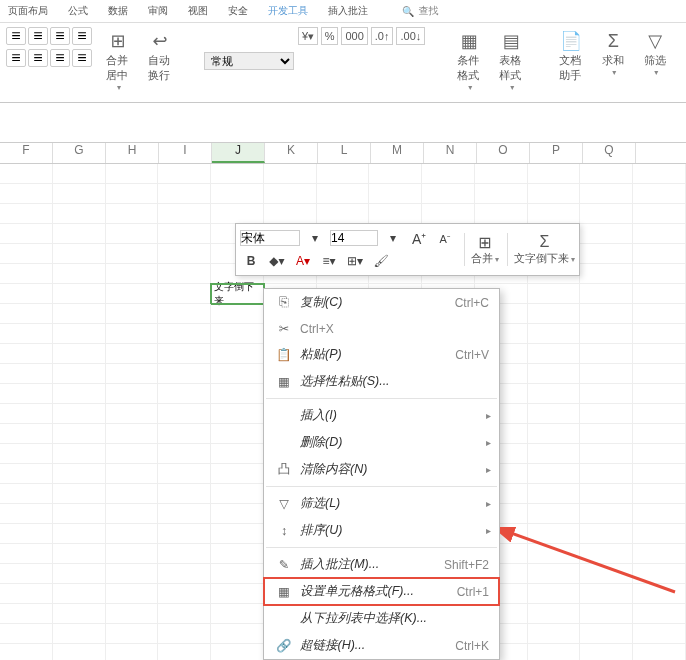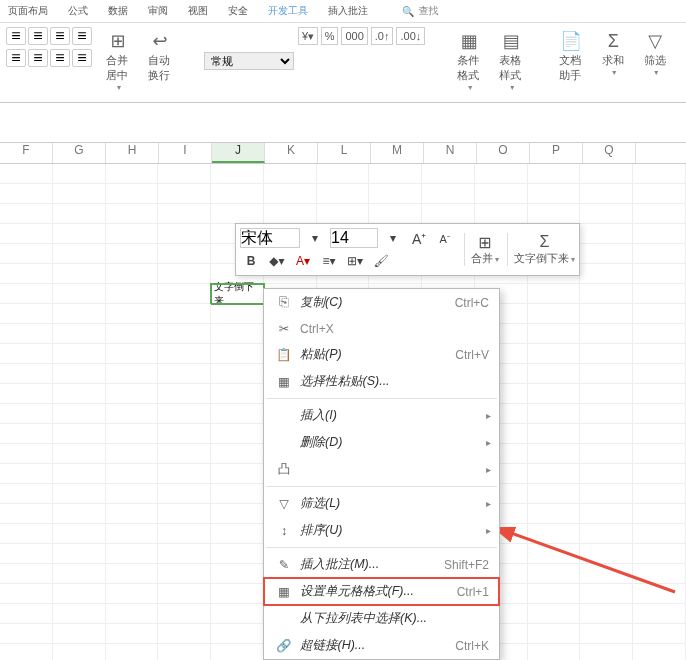--- a/index.html
+++ b/index.html
@@ -32,21 +32,21 @@
 .ch { width: 53px; height: 20px; border-right: 1px solid #ddd; text-align: center; font-size: 12px; color: #777; }
 .ch.sel { background: #e6f2e6; border-bottom: 2px solid #58a758; color:#333;}
 .gridbody { position: relative; }
 .gridrow { display:flex; }
 .cell { width: 53px; height: 20px; border-right: 1px solid #eee; border-bottom: 1px solid #eee; }
 .cell.sel { outline: 2px solid #58a758; outline-offset: -1px; background:#fff; font-size: 10px; padding-left:3px; display:flex; align-items:center;}
 
 
 .minibar { position:absolute; left:235px; top:223px; background:#fff; border:1px solid #bbb; box-shadow: 2px 2px 6px rgba(0,0,0,.15); padding:4px; display:flex; gap:6px; align-items:center; z-index:5;}
 .minibar .row { gap:4px;}
-.minibar select, .minibar input { font-size: 16px; border:1px solid #ccc; }
+.minibar select, .minibar input { font-size: 12px; border:1px solid #ccc; }
 .minibar .font { width:60px; }
 .minibar .size { width:48px; }
 .minibar .mb { width:22px; height:20px; border:1px solid transparent; display:flex;align-items:center;justify-content:center; font-size:12px; color:#444; cursor:pointer;}
 .minibar .side { display:flex; flex-direction:column; align-items:center; gap:0; font-size:11px; color:#555; border-left:1px solid #ddd; padding-left:6px; margin-left:2px;}
 .minibar .side .ico { font-size:16px; height:18px;}
 
 
 .cmenu { position:absolute; left:263px; top:288px; width:237px; background:#fff; border:1px solid #bbb; box-shadow: 3px 3px 8px rgba(0,0,0,.2); font-size:12.5px; color:#333; z-index:4;}
 .cmenu .item { display:flex; align-items:center; padding: 5px 10px; cursor:pointer; position:relative;}
 .cmenu .ico { width:20px; display:inline-flex; justify-content:center; color:#666; margin-right:6px;}
@@ -601,20 +601,21 @@
       <span class="lbl">插入(I)</span>
       <span class="sc"></span>
     </div>
     <div class="item sub">
       <span class="ico"></span>
       <span class="lbl">删除(D)</span>
       <span class="sc"></span>
     </div>
     <div class="item sub">
       <span class="ico">凸</span>
+      <span class="lbl">清除内容(N)</span>
       <span class="sc"></span>
     </div>
     <hr>
     <div class="item sub">
       <span class="ico">▽</span>
       <span class="lbl">筛选(L)</span>
       <span class="sc"></span>
     </div>
     <div class="item sub">
       <span class="ico">↕</span>

